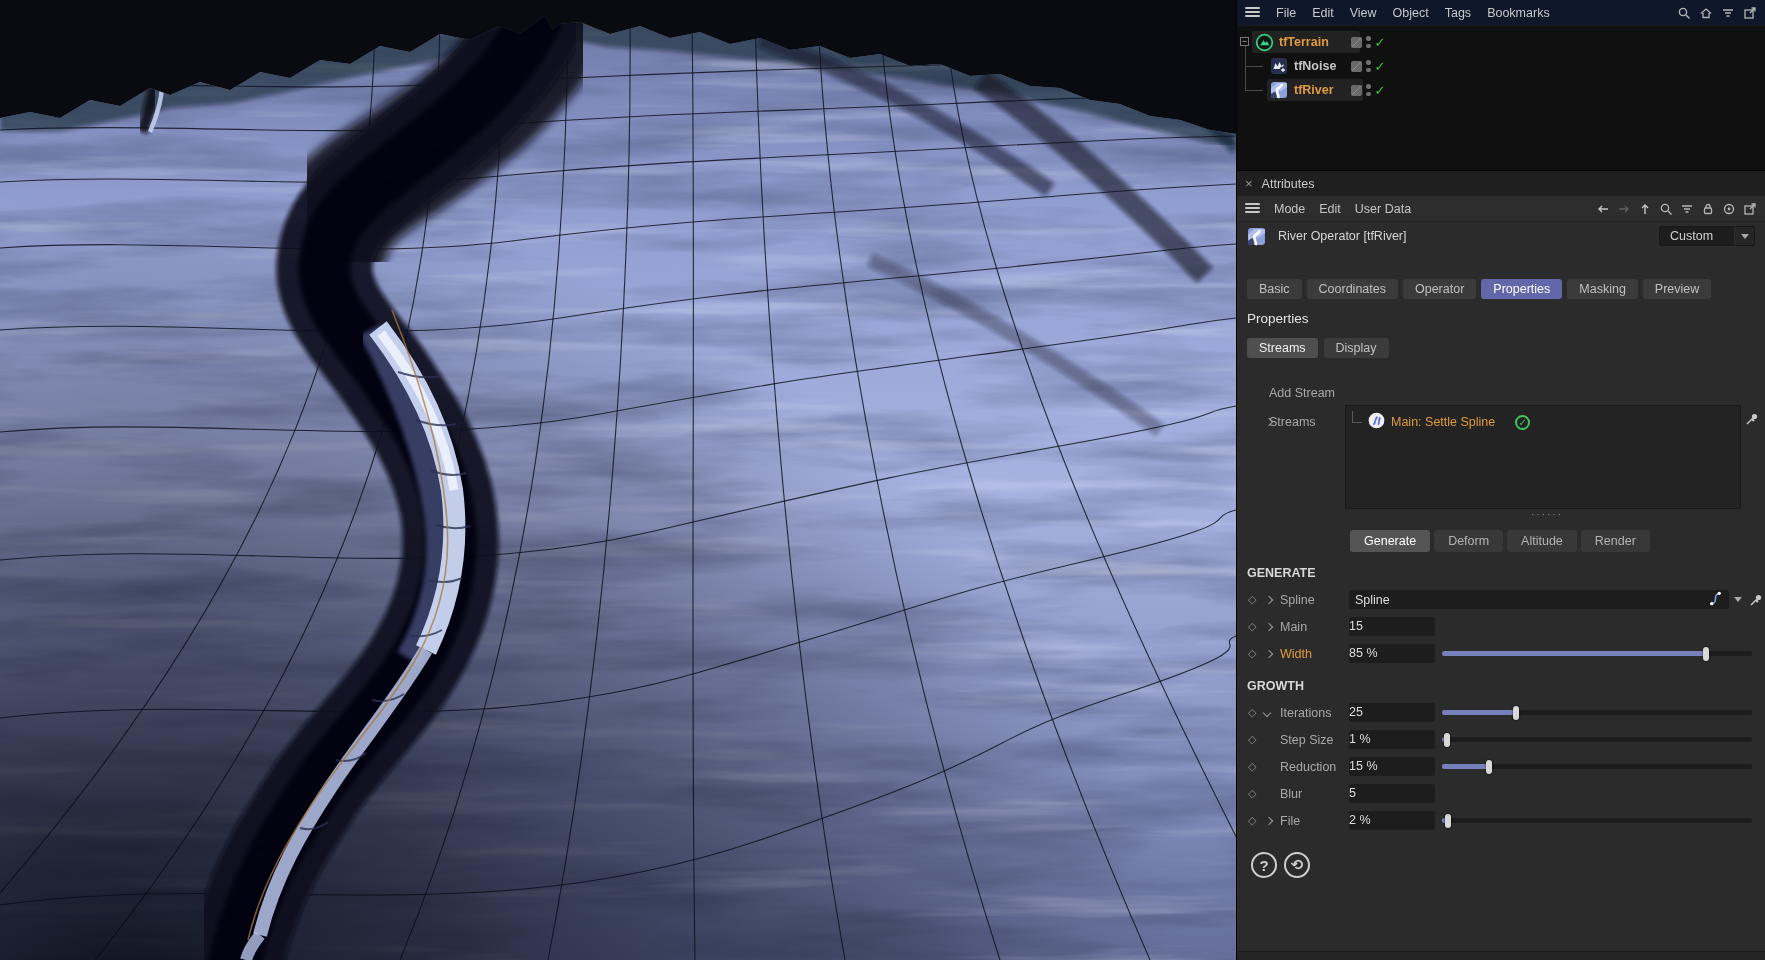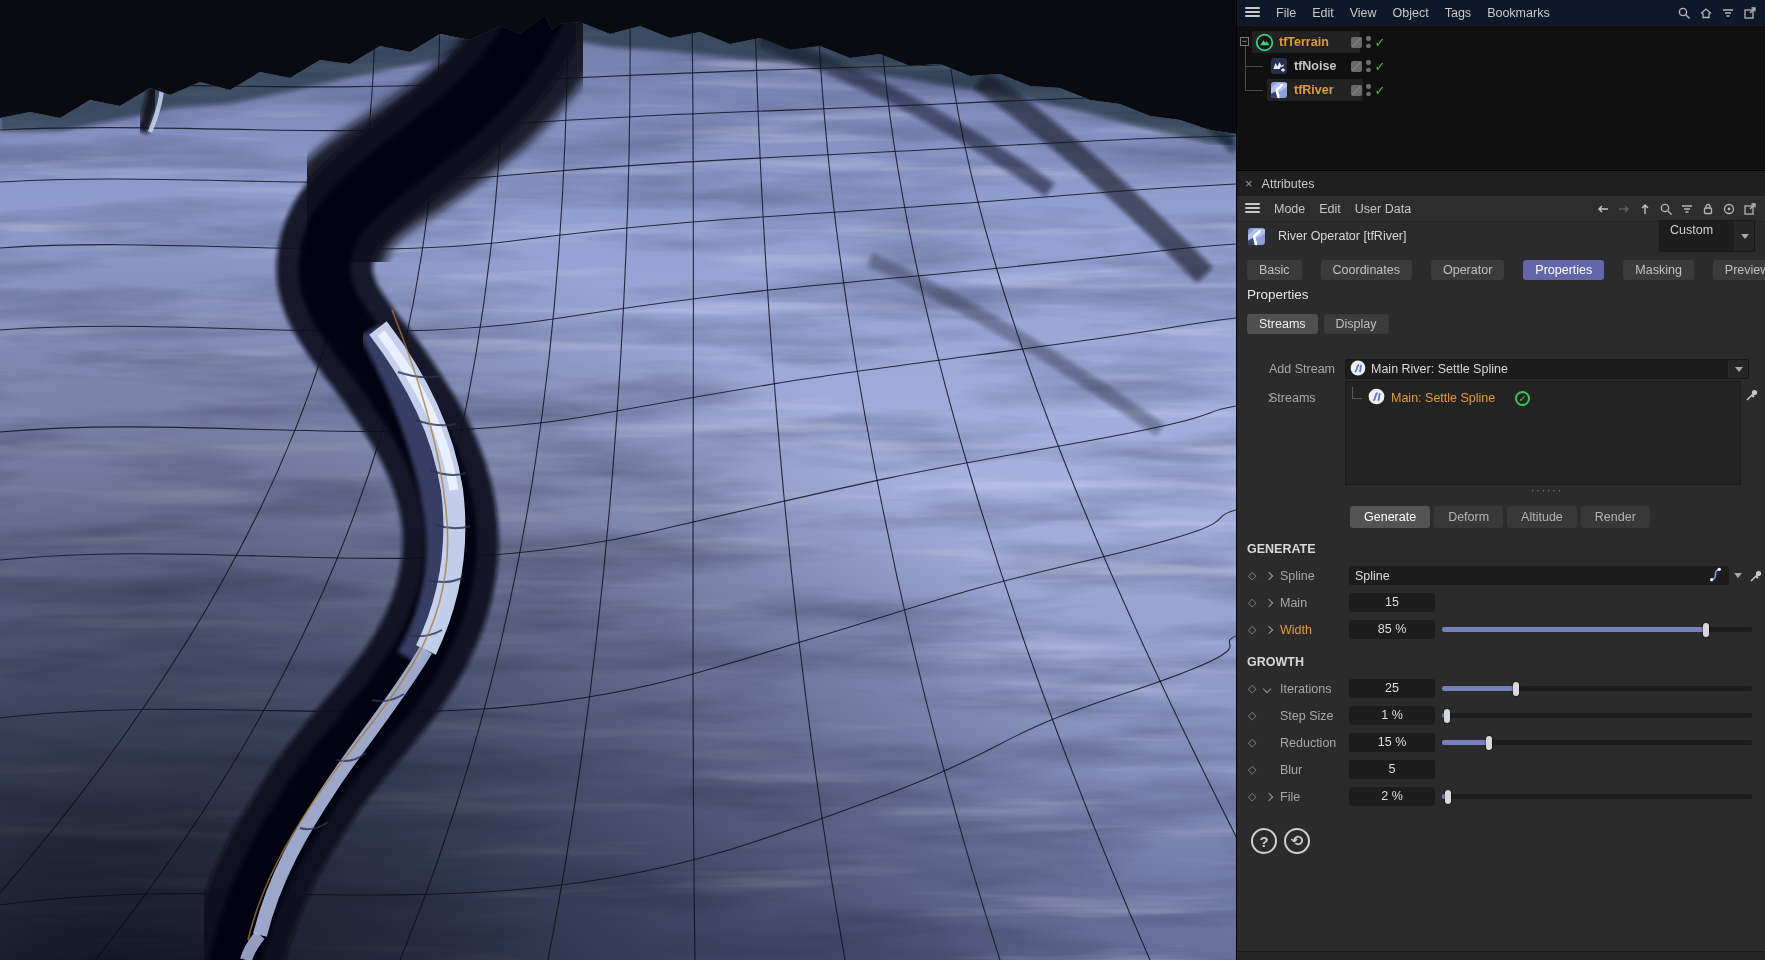--- a/index.html
+++ b/index.html
@@ -43,27 +43,27 @@
   .attr-title{height:26px;background:#1f1f1f;border-top:1px solid #000;display:flex;align-items:center;gap:9px;padding:0 8px;color:#c9c9c9;}
   .closex{color:#9a9a9a;font-size:13px;}
 
   
   .attr-menu{height:26px;background:#2d2d2d;border-bottom:1px solid #242424;display:flex;align-items:center;gap:14px;padding:0 8px;}
   .attr-menu .mb-icons{gap:6px;}
   .dim svg *{stroke:#5e5e5e !important;}
 
   
   .objrow{height:28px;display:flex;align-items:center;padding:0 10px;gap:7px;color:#d6d6d6;}
-  .dropdown{margin-left:auto;display:flex;height:32px;background:#1d1d1d;border:1px solid #181818;border-radius:2px;overflow:hidden;}
+  .dropdown{margin-left:auto;display:flex;height:20px;background:#1d1d1d;border:1px solid #181818;border-radius:2px;overflow:hidden;}
   .dropdown .dval{padding:2px 10px;color:#cfcfcf;min-width:74px;}
   .dropdown .dcar{width:20px;border-left:1px solid #2c2c2c;background:#262626;display:flex;align-items:center;justify-content:center;}
   .caret{width:0;height:0;border-left:4px solid transparent;border-right:4px solid transparent;border-top:5px solid #a9a9a9;}
 
   
-  .tabsrow{height:30px;display:flex;align-items:flex-end;gap:19px;padding:0 10px;}
+  .tabsrow{height:30px;display:flex;align-items:center;gap:5px;padding:0 10px;margin-top:24px;}
   .pill{background:#3b3b3b;color:#c0c0c0;border-radius:3px;padding:3px 12px;white-space:nowrap;}
   .pill.active{background:#6167a9;color:#fff;}
   .heading{margin:7px 0 0 10px;height:22px;color:#e3e3e3;font-size:13.5px;}
   .subtabs{height:30px;display:flex;align-items:center;gap:6px;padding:0 10px;}
   .pill.sel2{background:#4f4f4f;color:#efefef;}
 
   
   .row-addstream{margin-top:20px;height:20px;display:flex;align-items:center;}
   .lblcol{width:108px;padding-left:32px;color:#a8a8a8;position:relative;}
   .lblcol .rarrow{position:absolute;right:8px;top:4px;}
@@ -92,21 +92,21 @@
 
   
   .sechead{margin:12px 0 0 10px;height:20px;font-weight:bold;color:#d8d8d8;}
   .prow{height:27px;display:flex;align-items:center;position:relative;}
   .dia{position:absolute;left:11px;color:#8f8f8f;font-size:11px;}
   .chev{position:absolute;left:29px;width:6px;height:6px;border-right:1.4px solid #9a9a9a;border-bottom:1.4px solid #9a9a9a;}
   .chev.r{transform:rotate(-45deg);}
   .chev.d{transform:rotate(45deg);left:27px;}
   .plabel{padding-left:43px;width:112px;color:#a8a8a8;white-space:nowrap;}
   .plabel.orange{color:#e09a3f;}
-  .vbox{width:86px;height:19px;background:#1d1d1d;border-radius:3px;color:#dedede;text-align:center;line-height:19px;}
+  .vbox{width:86px;height:19px;background:#1d1d1d;border-radius:3px;color:#dedede;line-height:19px;}
   .field{width:380px;height:19px;background:#1d1d1d;border-radius:3px;color:#dedede;display:flex;align-items:center;padding:0 6px;}
   .field .ficon{margin-left:auto;}
   .slider{margin-left:7px;width:310px;height:5px;background:#1c1c1c;border-radius:2px;position:relative;}
   .sfill{position:absolute;left:0;top:0;bottom:0;background:#7680bd;border-radius:2px;}
   .knob{position:absolute;right:-3px;top:50%;transform:translateY(-50%);width:6px;height:14px;background:#d8d8d8;border-radius:3px;box-shadow:0 0 2px #000;}
   .tinycaret{margin-left:5px;}
   .eyed{margin-left:6px;}
 
   
   .finetune{margin-top:10px;border-top:1px solid #3a3a3a;border-bottom:1px solid #3a3a3a;height:28px;display:flex;align-items:center;gap:10px;padding-left:14px;font-weight:bold;color:#d8d8d8;}
@@ -427,32 +427,20 @@
 
     <div class="heading">Properties</div>
 
     <div class="subtabs">
       <span class="pill sel2">Streams</span>
       <span class="pill">Display</span>
     </div>
 
     <div class="row-addstream">
       <span class="lblcol">Add Stream</span>
-      <span class="combobox">
-        <span class="cicon">
-          <svg width="16" height="16" viewBox="0 0 16 16">
-              <circle cx="8" cy="8" r="7.4" fill="#f0f0f0"></circle>
-              <path d="M5,12 C8,10 5.5,7 9,4.5 M9.5,12 c2,-3 0,-5 2,-7" stroke="#5b79d8" stroke-width="1.8" fill="none"></path>
-            </svg>
-        </span>
-        <span class="ctext">Main River: Settle Spline</span>
-        <span class="dcar">
-            <span class="caret"></span>
-          </span>
-      </span>
     </div>
 
     <div class="streamsrow">
       <span class="lblcol" style="padding-top:10px;">
         <span>Streams</span>
         <span class="rarrow chev r" style="position:absolute;right:10px;top:14px;"></span>
       </span>
       <div class="streambox">
         <div class="sitem">
           <span class="elbow"></span>

